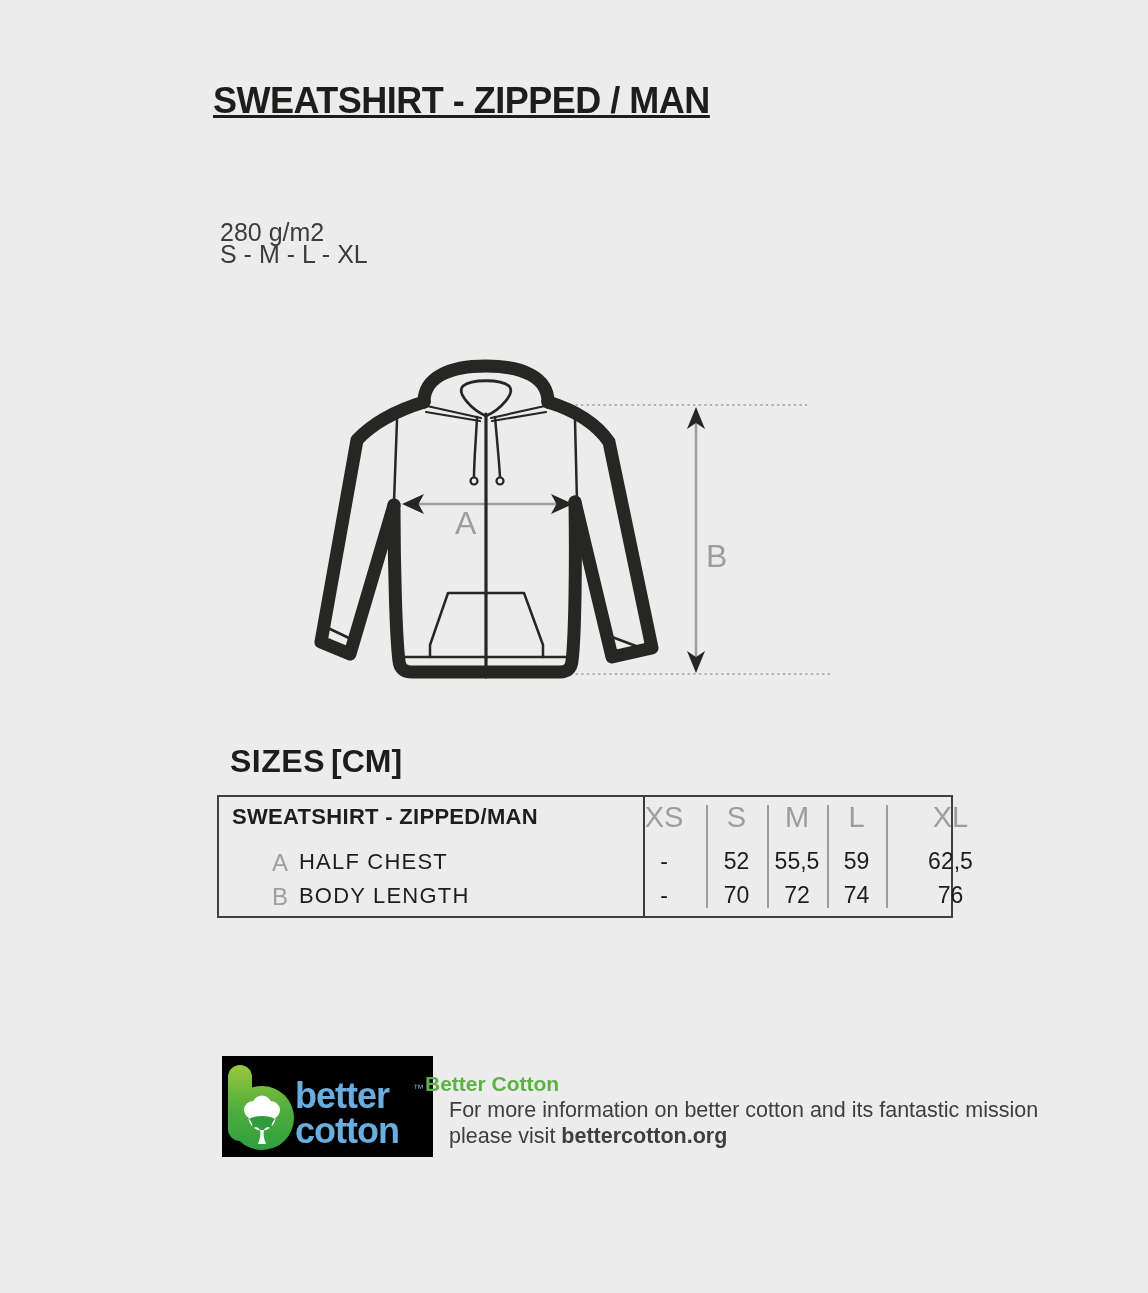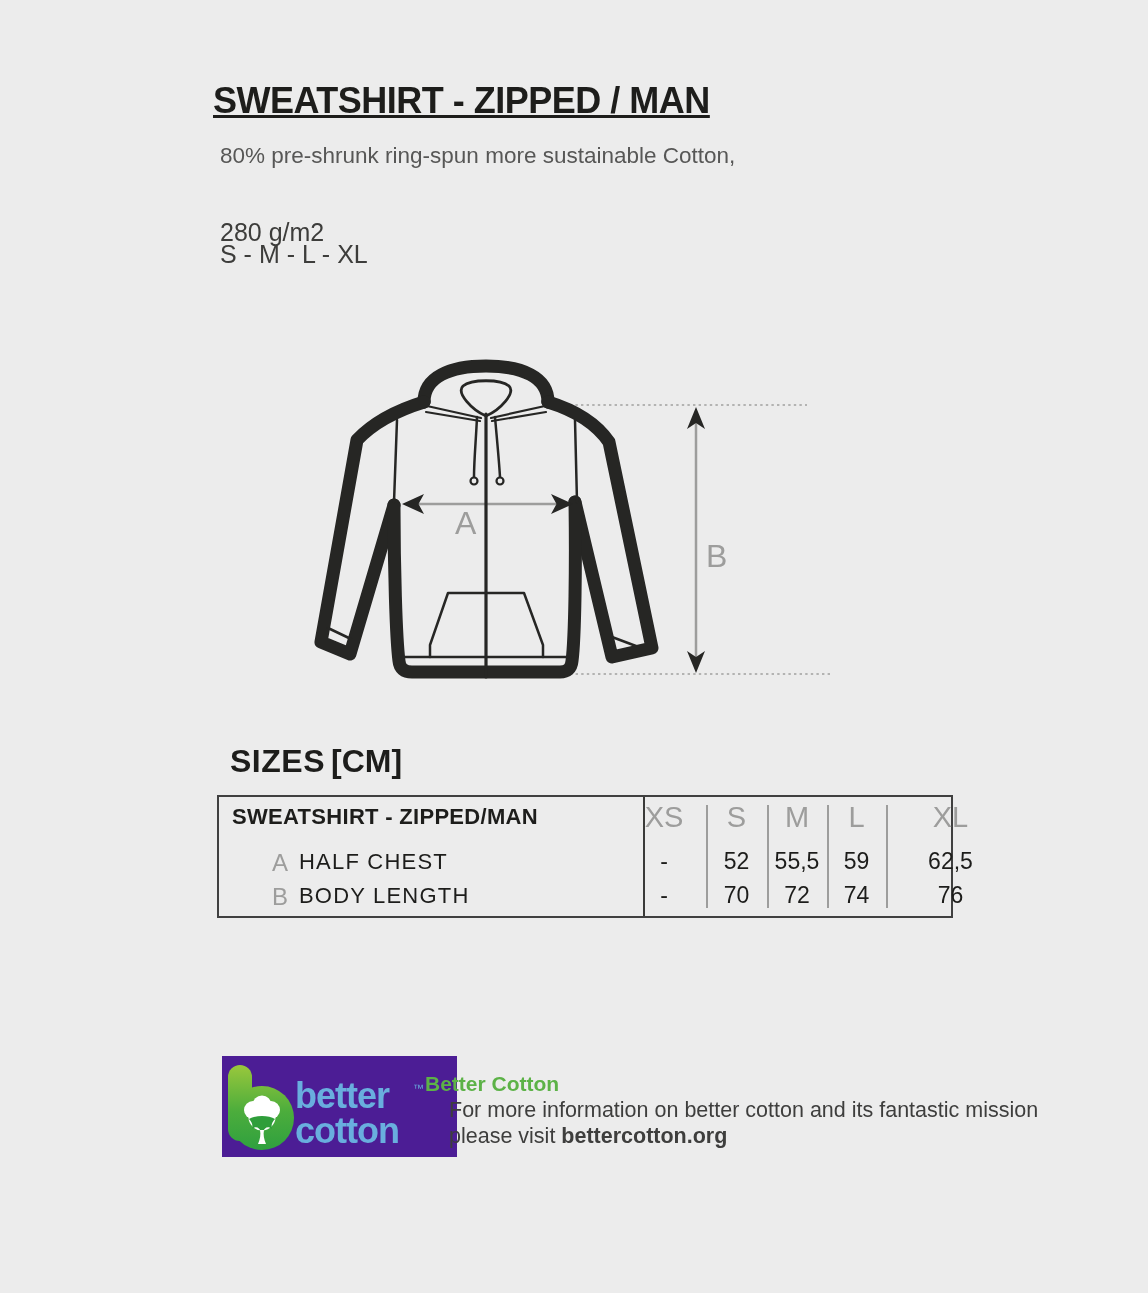--- a/index.html
+++ b/index.html
@@ -33,35 +33,34 @@
   .size-table .colhead{position:absolute;top:4px;font-size:29px;color:#9d9d9c;text-align:center;}
   .size-table .rowkey{position:absolute;left:53px;font-size:24px;color:#9d9d9c;}
   .size-table .rowlabel{position:absolute;left:80px;font-size:22px;letter-spacing:1.2px;color:#1d1d1b;white-space:nowrap;}
   .size-table .val{position:absolute;font-size:23px;color:#1d1d1b;text-align:center;}
   .rA{top:52px;} .rB{top:86px;}
   .rAv{top:51px;} .rBv{top:85px;}
   .c0{left:424px;width:42px;} .c1{left:487px;width:61px;} .c2{left:548px;width:60px;}
   .c3{left:608px;width:59px;} .c4{left:695px;width:73px;}
 
   
-  .logo-card{left:222px;top:1056px;width:235px;height:101px;background:#4c1d95;}
+  .logo-card{left:222px;top:1056px;width:211px;height:101px;background:#000000;}
   .logo-text{position:absolute;left:73px;top:22px;font-size:36px;line-height:35px;font-weight:bold;
              letter-spacing:-1px;color:#69aede;}
   .logo-tm{position:absolute;left:191px;top:26px;font-size:11px;color:#69aede;letter-spacing:0;}
   .footer-heading{left:425px;top:1072px;font-size:21px;font-weight:bold;color:#5cb247;}
   .footer-line2{left:449px;top:1098px;font-size:21.5px;color:#3e3e3d;}
   .footer-line3{left:449px;top:1124px;font-size:21.5px;color:#3e3e3d;}
   .footer-line3 .b{font-weight:bold;}
 </style>
 </head>
 <body>
 
 <div class="abs title">SWEATSHIRT - ZIPPED / MAN</div>
 <div class="abs desc">
-  <div>80% pre-shrunk ring-spun more sustainable Cotton,</div>
 </div>
 <div class="abs weight">280 g/m2</div>
 <div class="abs sizes-avail">S - M - L - XL</div>
 
 <svg class="abs diagram" viewBox="0 0 560 340" xmlns="http://www.w3.org/2000/svg">
   <g>
     <line x1="253" y1="55" x2="507" y2="55" stroke="#b3b3b2" stroke-width="2" stroke-dasharray="2.4 3.2"></line>
     <line x1="270" y1="324" x2="530" y2="324" stroke="#b3b3b2" stroke-width="2" stroke-dasharray="2.4 3.2"></line>
   </g>
 

